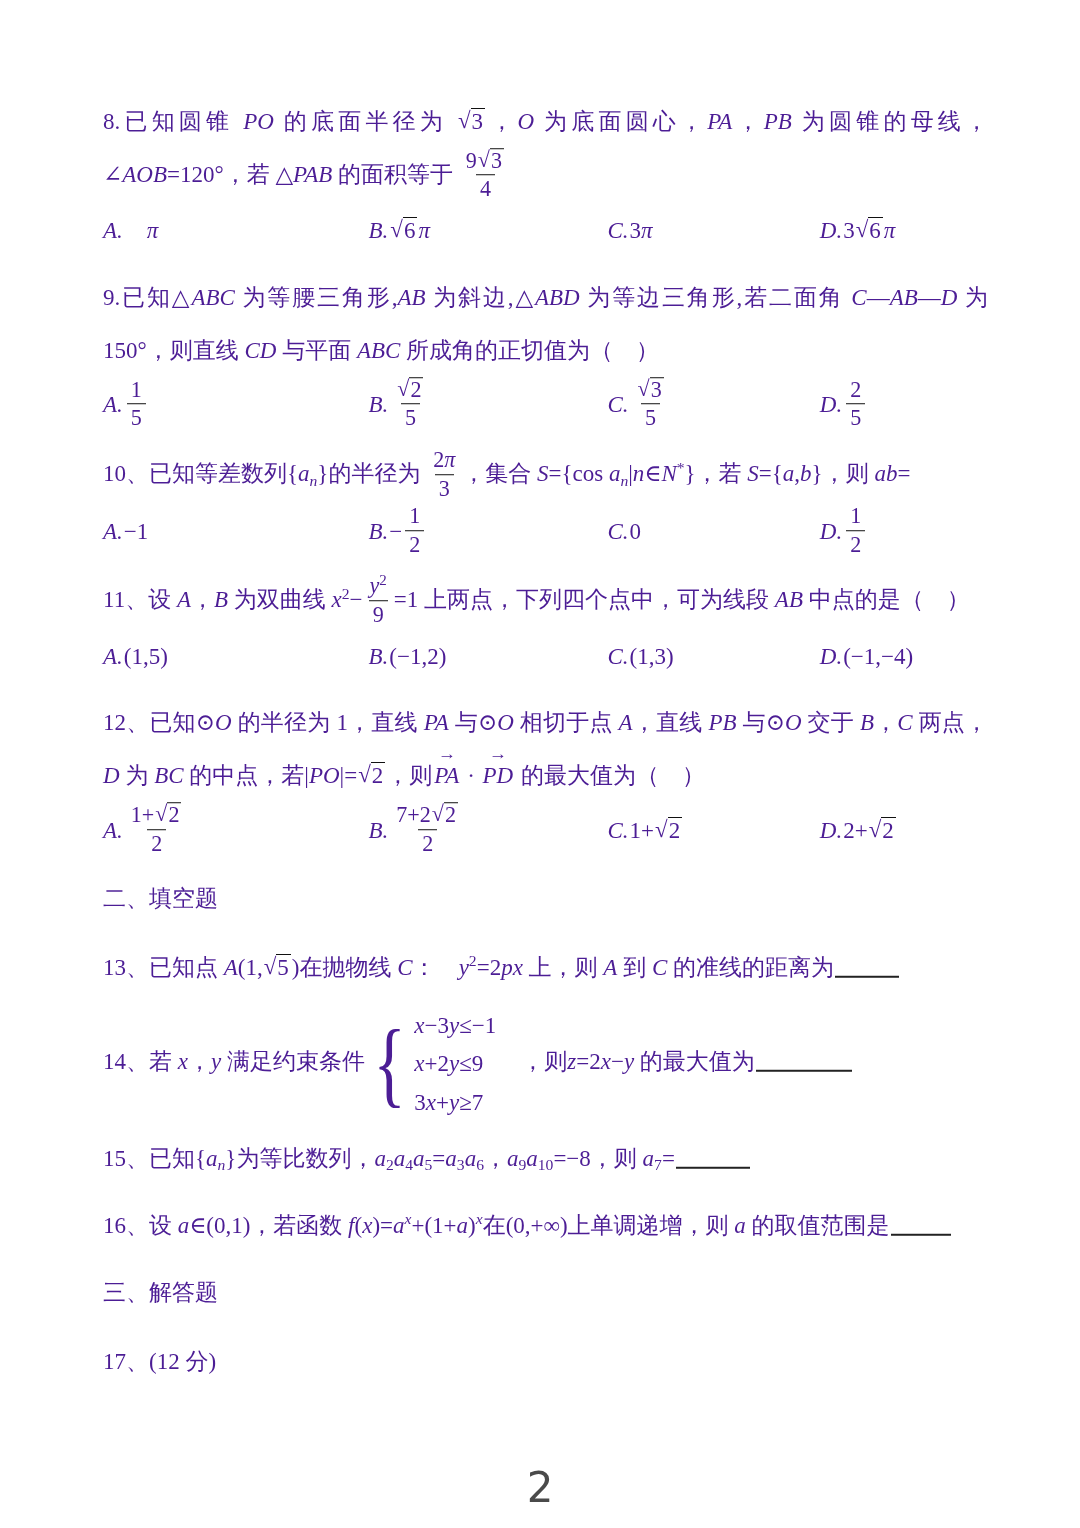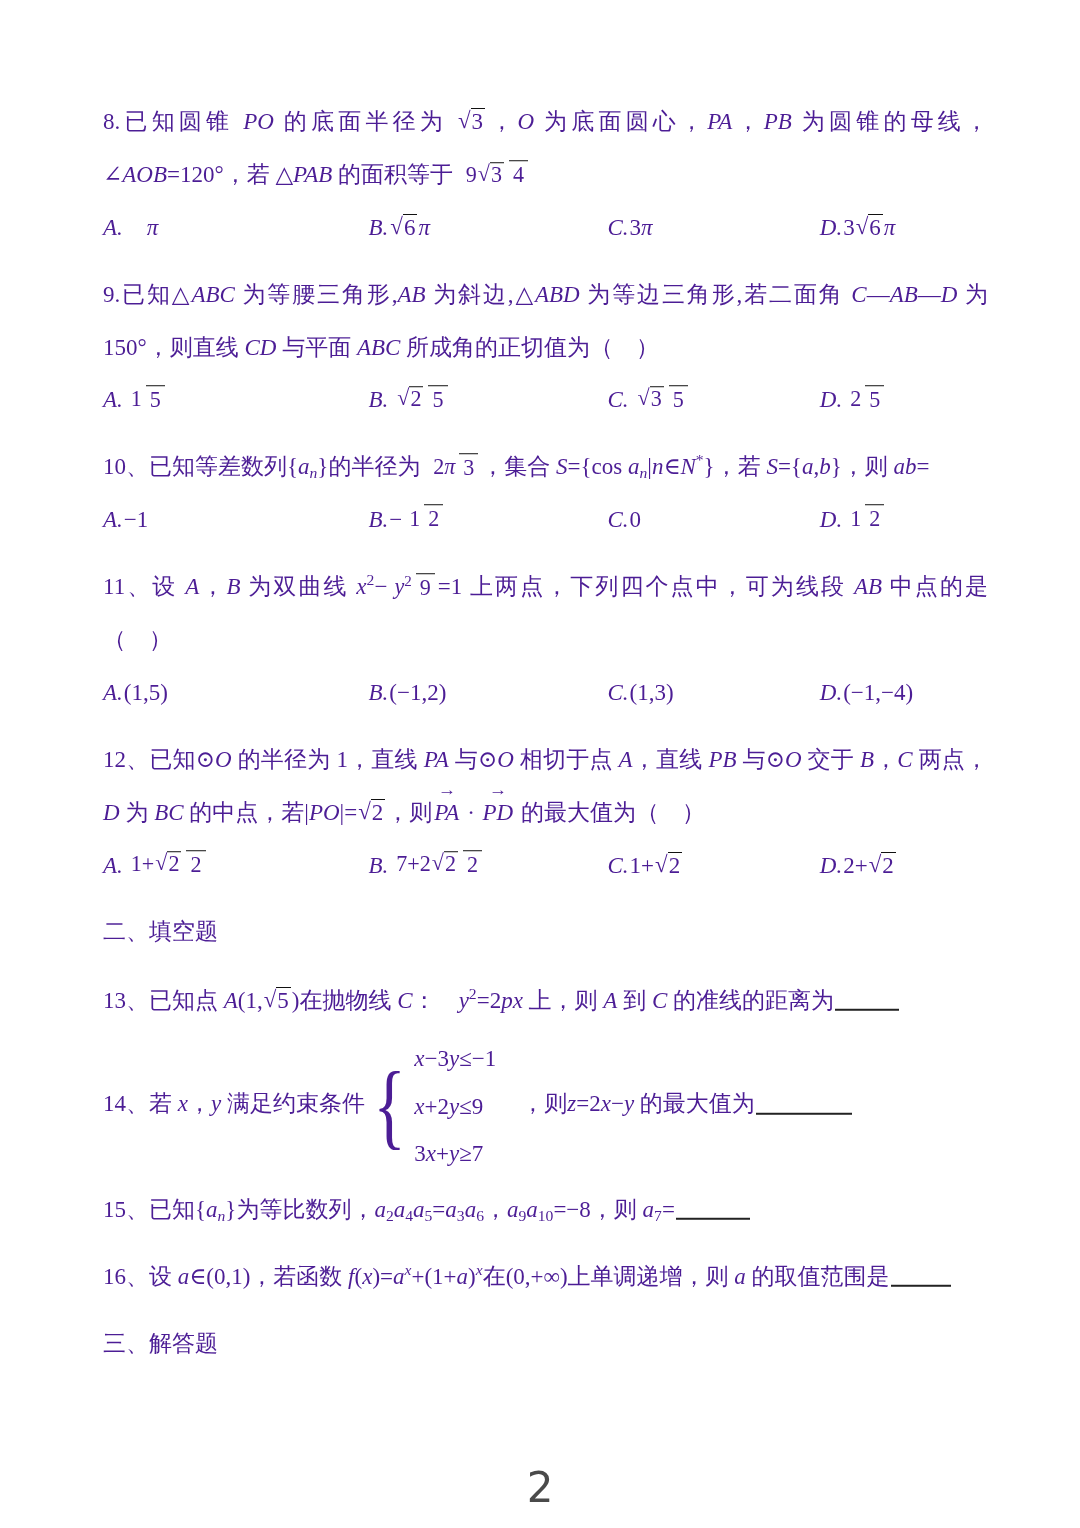--- a/index.html
+++ b/index.html
@@ -38,41 +38,41 @@
   sup.ss,sub.ss{font-size:0.68em;font-family:"Liberation Serif","DejaVu Serif",serif;line-height:0;}
   sup.ss{vertical-align:0.55em;}
   sub.ss{vertical-align:-0.28em;}
   sup.ss.m,sub.ss.m{font-style:italic;}
   
   .sqrt{display:inline-block;white-space:nowrap;margin:0 1px;}
   .ssign{display:inline-block;transform:translateY(-0.04em);}
   .srad{display:inline-block;border-top:1.6px solid #111;line-height:1.12;padding:0 2px 0 1px;}
   
   .frac{
-    display:inline-flex;flex-direction:row;align-items:center;
+    display:inline-flex;flex-direction:column;align-items:center;
     vertical-align:middle;line-height:1.25;font-size:0.96em;
     margin:0 3px;transform:translateY(-0.08em);
   }
   .num{padding:0 4px;}
   .den{border-top:1.5px solid #111;padding:0 4px;}
   
   .vec{position:relative;display:inline-block;font-style:italic;margin:0 2px;}
   .vec::before{
     content:"→";position:absolute;top:-0.95em;left:50%;
     transform:translateX(-50%) scaleX(1.1);
     font-size:0.72em;font-style:normal;
   }
   
   .cases{display:inline-flex;align-items:center;vertical-align:middle;margin:0 2px;}
   .brace{
     font-size:4.1em;line-height:0.95;font-weight:300;
     transform:scaleX(0.72);display:inline-block;
     font-family:"Liberation Serif",serif;
   }
-  .crows{display:inline-flex;flex-direction:column;gap:14px;margin-left:2px;}
+  .crows{display:inline-flex;flex-direction:column;gap:5px;margin-left:2px;}
   .crow{line-height:1.45;white-space:nowrap;}
   
   .blank{
     display:inline-block;height:1em;
     border-bottom:2px solid #222;
     transform:translateY(0.12em);
     margin-left:1px;
   }
   
   .footer{
@@ -255,15 +255,18 @@
       </div>
       <div class="block question">
         <div class="stem"><span class="u">15、已知{</span><span class="m">a</span><sub class="ss m">n</sub><span class="u">}为等比数列，</span><span class="m">a</span><sub class="ss">2</sub><span class="m">a</span><sub class="ss">4</sub><span class="m">a</span><sub class="ss">5</sub><span class="u">=</span><span class="m">a</span><sub class="ss">3</sub><span class="m">a</span><sub class="ss">6</sub><span class="u">，</span><span class="m">a</span><sub class="ss">9</sub><span class="m">a</span><sub class="ss">10</sub><span class="u">=−8，则 </span><span class="m">a</span><sub class="ss">7</sub><span class="u">=</span><span class="blank" style="width: 74px;"></span></div>
       </div>
       <div class="block question">
         <div class="stem"><span class="u">16、设 </span><span class="m">a</span><span class="u">∈(0,1)，若函数 </span><span class="m">f</span><span class="u">(</span><span class="m">x</span><span class="u">)=</span><span class="m">a</span><sup class="ss m">x</sup><span class="u">+(1+</span><span class="m">a</span><span class="u">)</span><sup class="ss m">x</sup><span class="u">在(0,+∞)上单调递增，则 </span><span class="m">a</span><span class="u"> 的取值范围是</span><span class="blank" style="width: 60px;"></span></div>
       </div>
       <div class="block heading">
         <div class="stem"><span class="u">三、解答题</span></div>
       </div>
+      <div class="block question">
+        <div class="stem"><span class="u">17、(12 分)</span></div>
+      </div>
     </div>
   <div class="footer">2</div>
 </div>
 
 </body></html>

